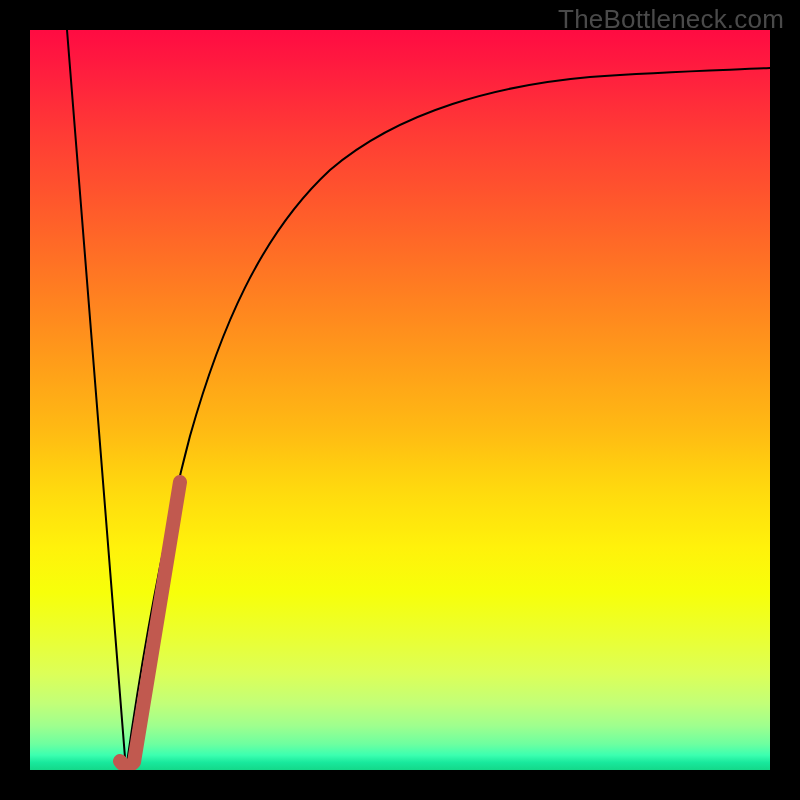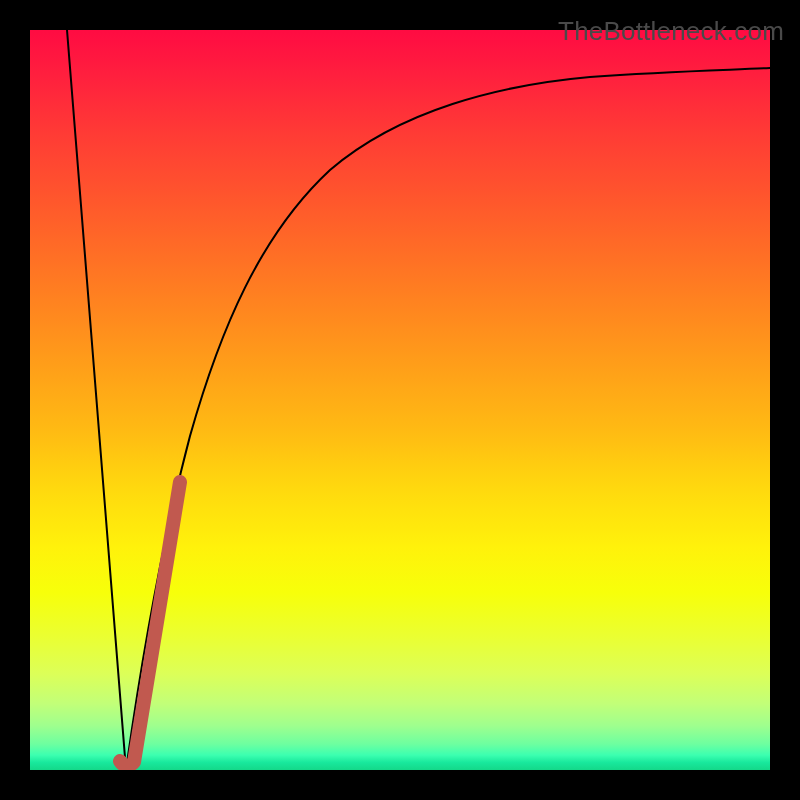--- a/index.html
+++ b/index.html
@@ -12,21 +12,21 @@
     font-family: Arial, Helvetica, sans-serif;
   }
   .frame {
     position: relative;
     width: 800px;
     height: 800px;
     background: #000;
   }
   .watermark {
     position: absolute;
-    top: 16px;
+    top: 4px;
     right: 16px;
     color: #4a4a4a;
     font-size: 26px;
     font-weight: 500;
     letter-spacing: 0.2px;
     z-index: 5;
   }
   .plot-area {
     position: absolute;
     left: 30px;

